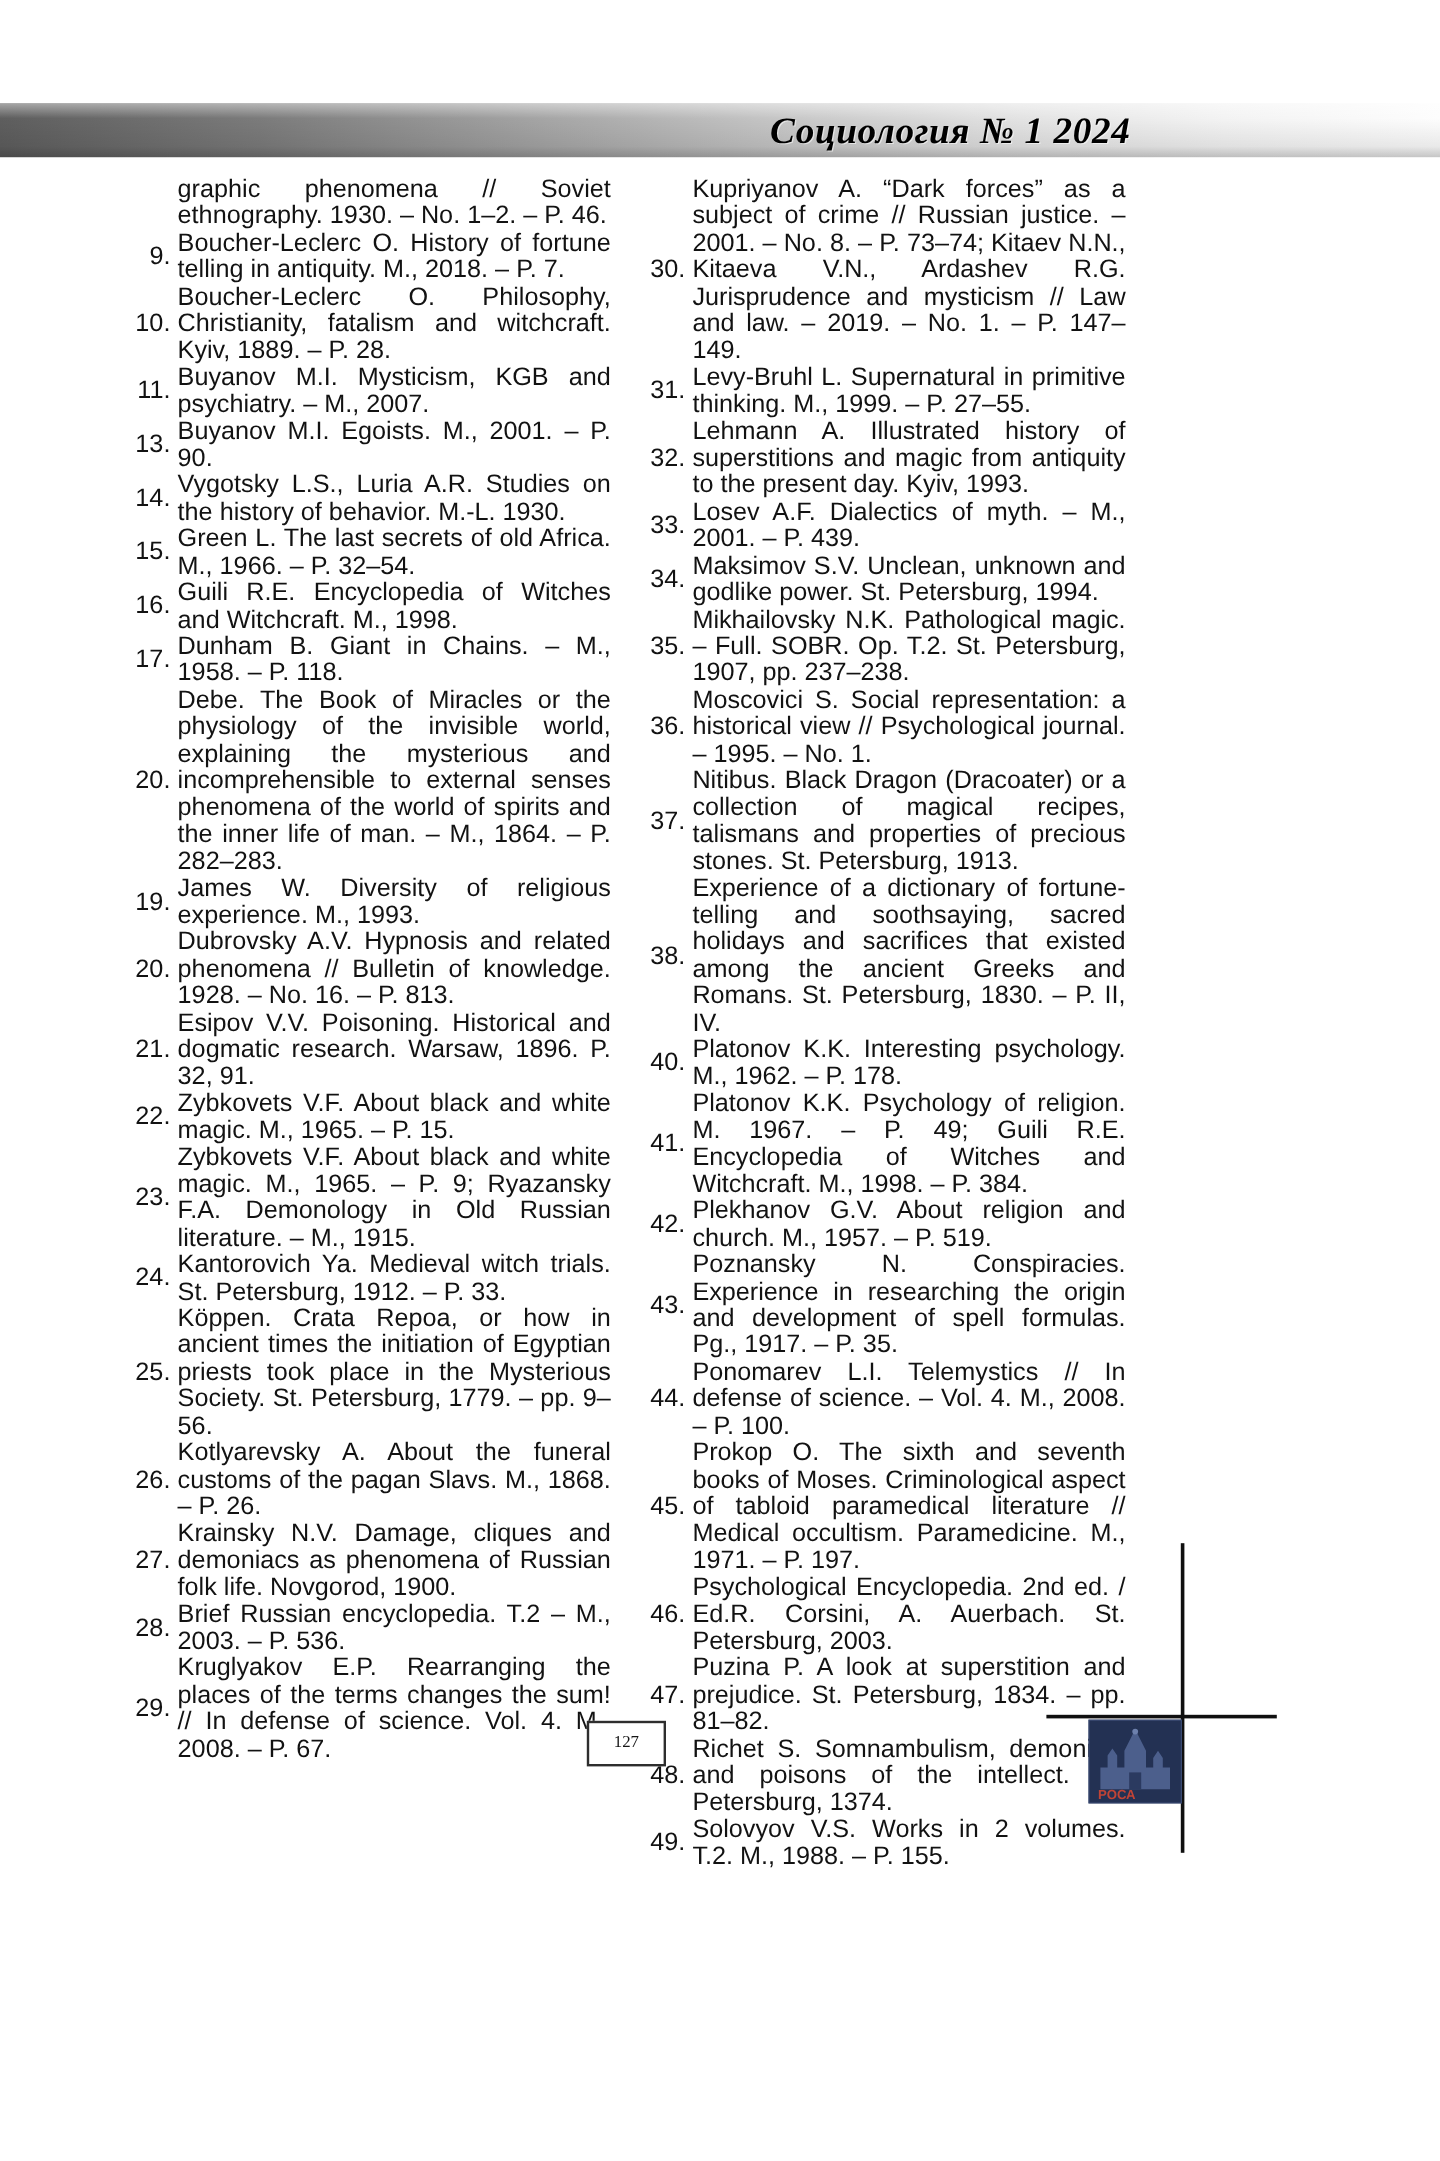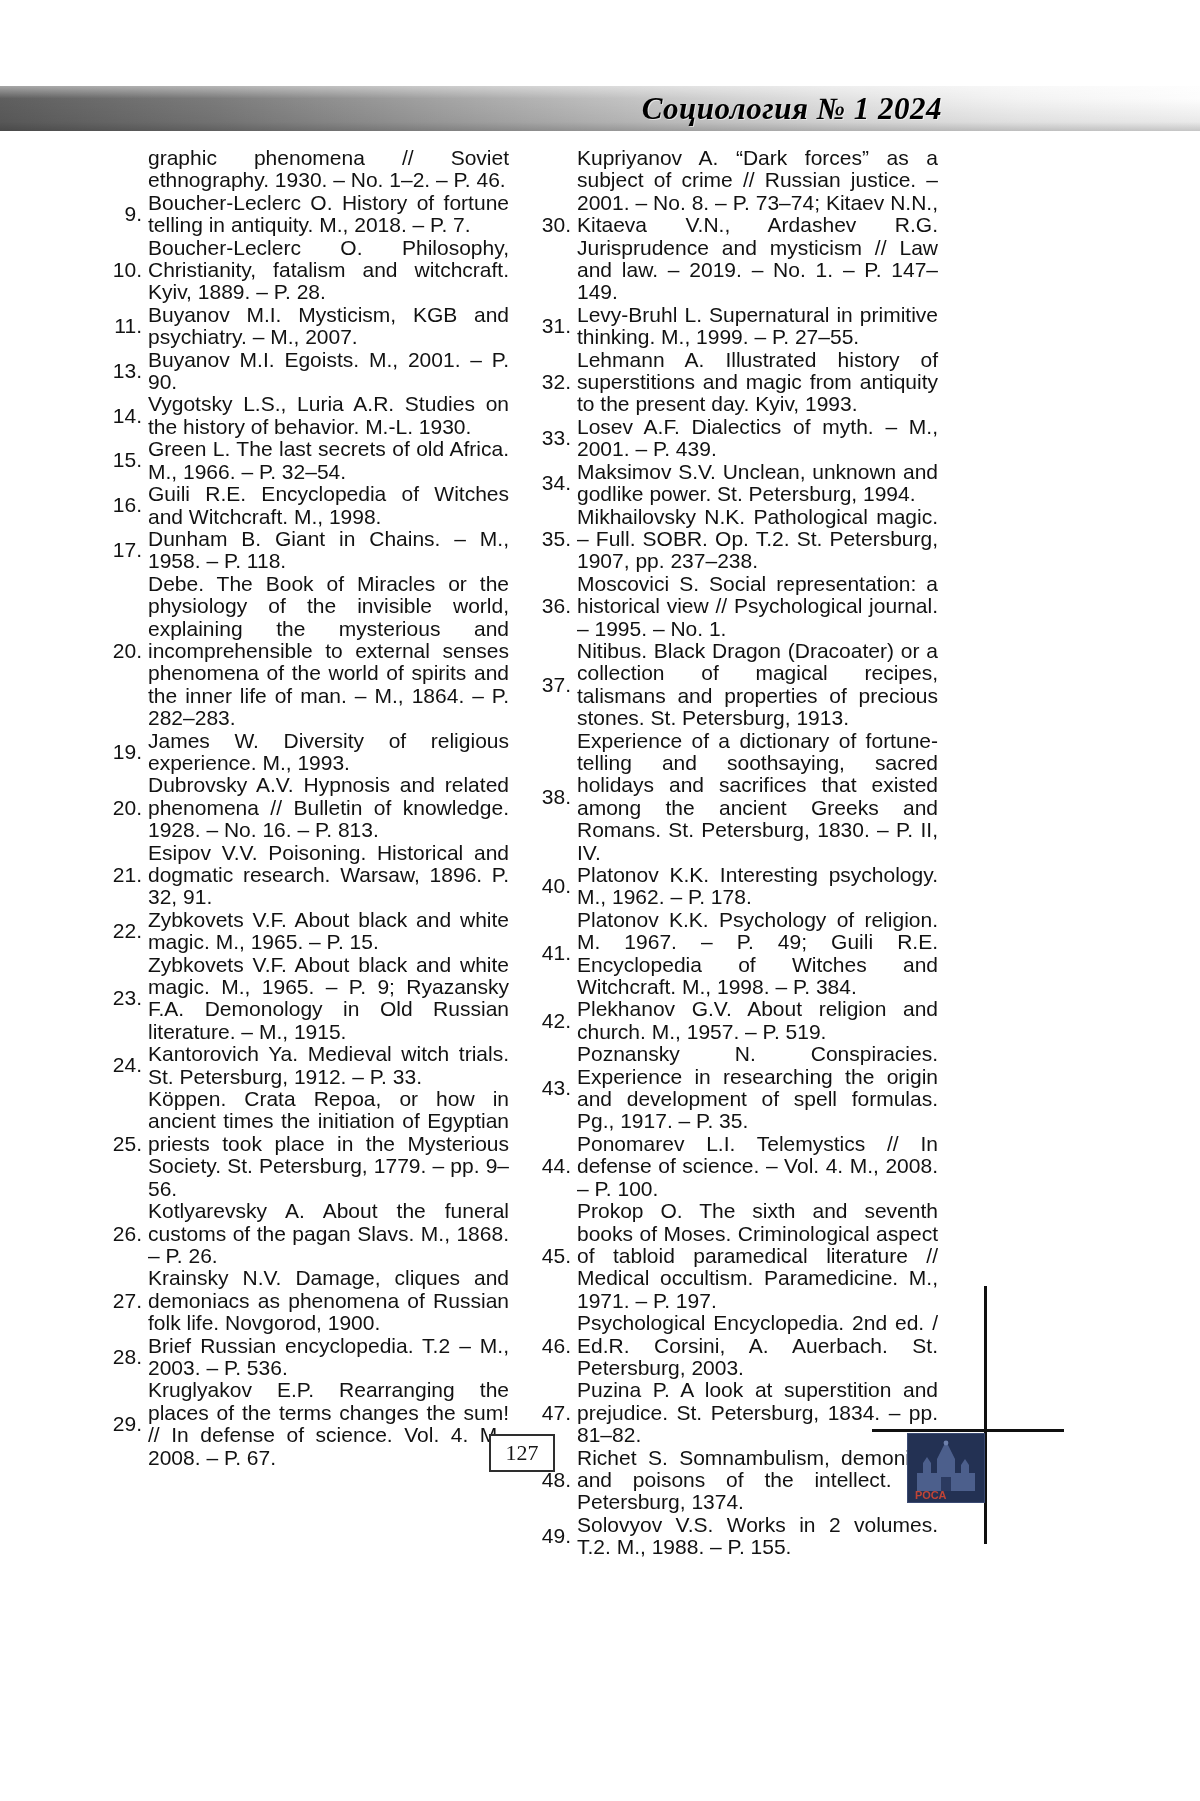--- a/index.html
+++ b/index.html
@@ -45,21 +45,21 @@
   .ref-item { display: flex; align-items: center; }
   .ref-num { width: 30px; min-width: 30px; text-align: right; margin-right: 6px; }
   .ref-text { flex: 1; text-align: justify; }
   .page-number-box {
     position: absolute;
     left: 489px; top: 1434px;
     width: 62px; height: 34px;
     border: 2px solid #2e2e2e;
     display: flex; align-items: center; justify-content: center;
     font-family: "Liberation Serif", serif;
-    font-size: 22px;
+    font-size: 14px;
     color: #161616;
     background: #ffffff;
   }
   .mark-v {
     position: absolute;
     left: 984px; top: 1286px;
     width: 3px; height: 258px;
     background: #101010;
   }
   .mark-h {

